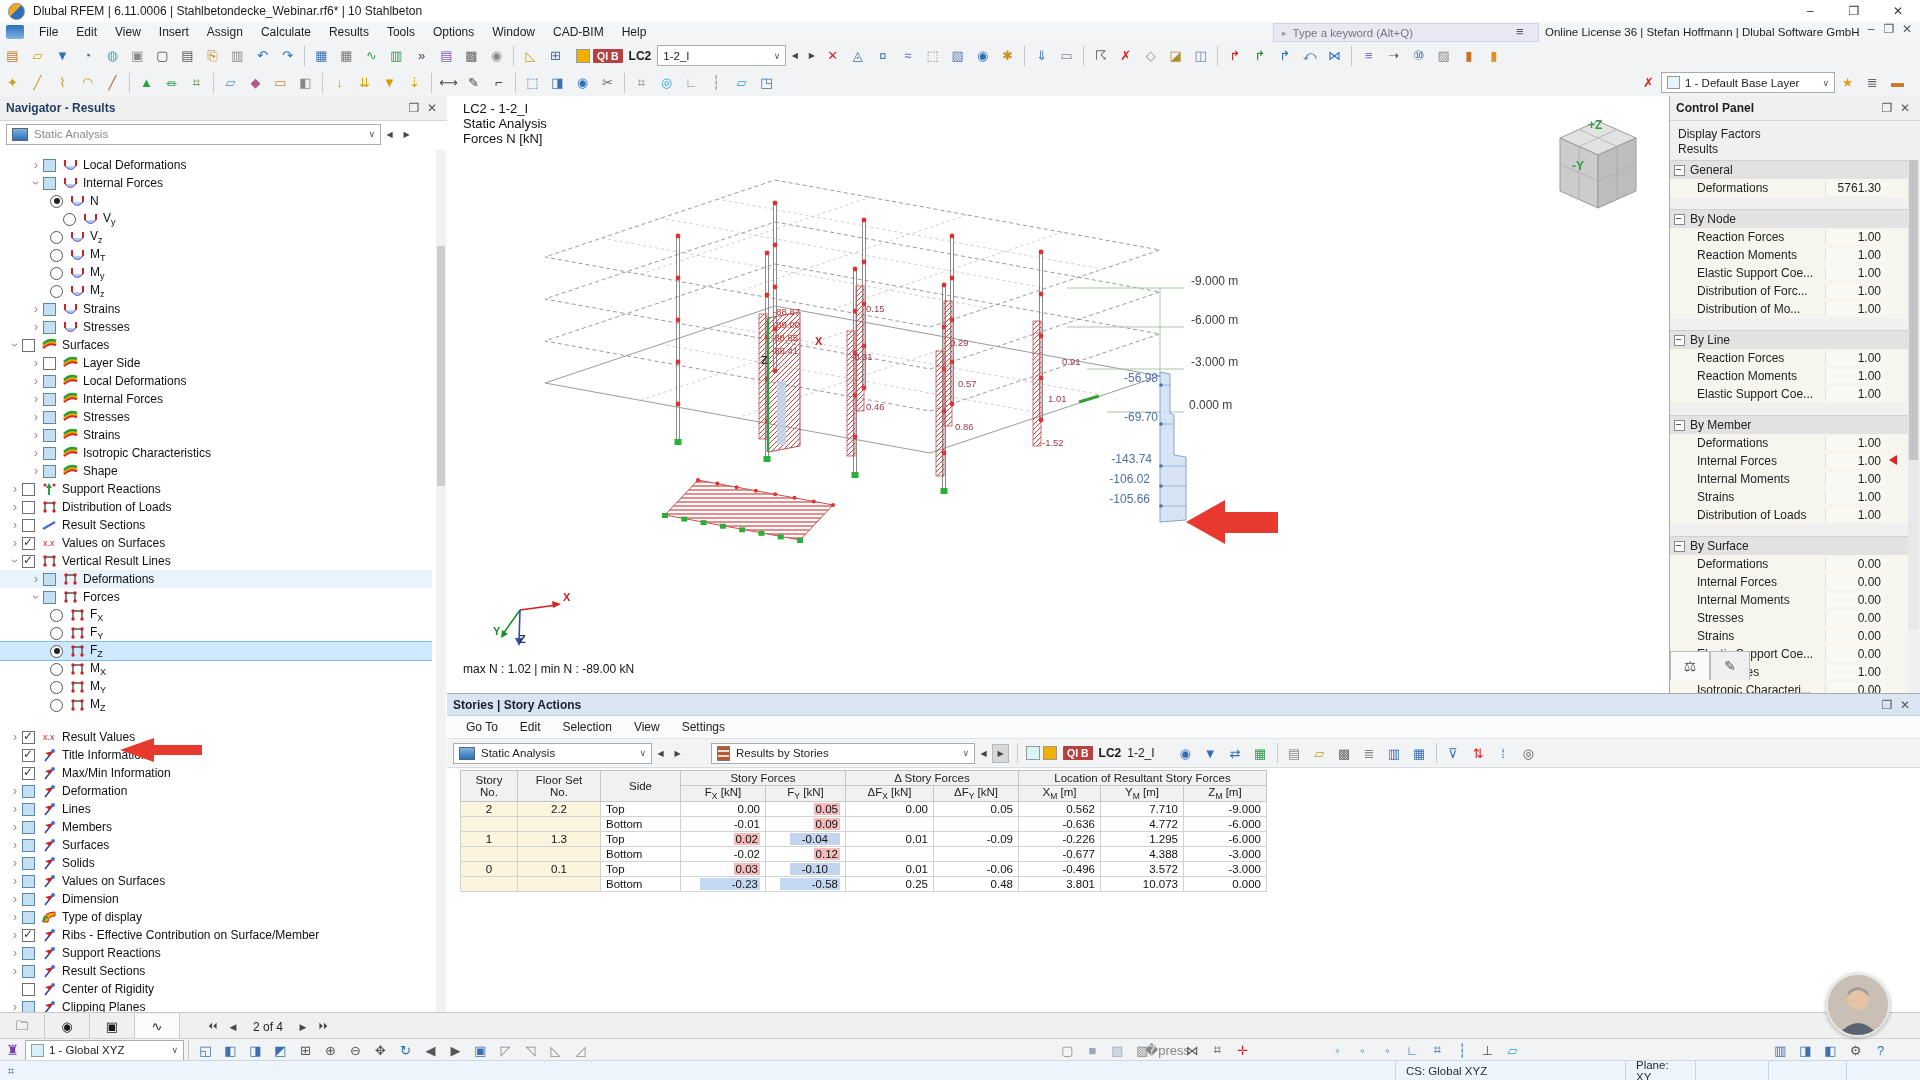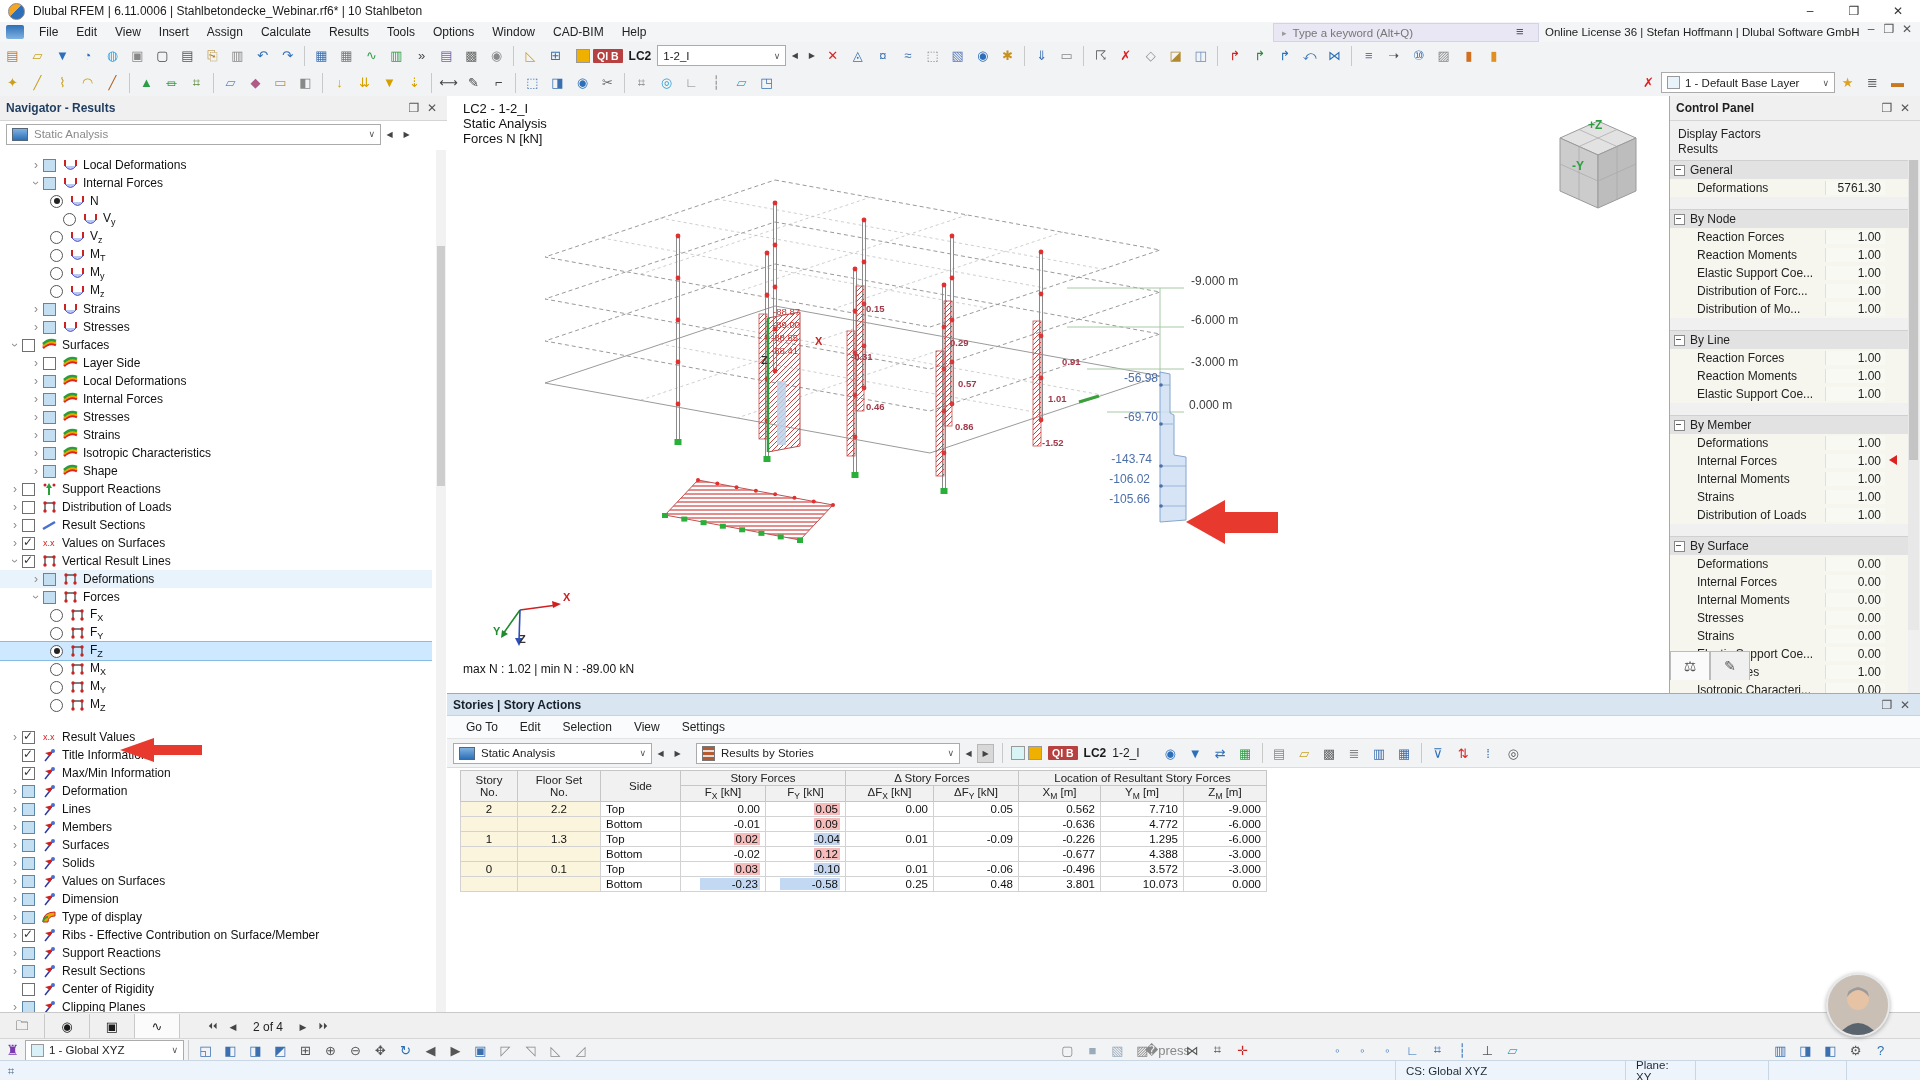--- a/index.html
+++ b/index.html
@@ -48,21 +48,21 @@
   #nav-scroll{position:absolute;right:1px;top:54px;width:10px;height:958px;background:#f2f2f2;}
   #nav-thumb{position:absolute;left:1px;top:96px;width:8px;height:240px;background:#cdcdcd;}
   #nav-arrow{position:absolute;left:118px;top:640px;width:86px;height:28px;}
   
   #viewport{left:447px;top:96px;width:1222px;height:597px;background:#fff;overflow:hidden;}
   .vlab{position:absolute;white-space:nowrap;}
   .vlab.info{font-size:13px;color:#111;}
   .vlab.elev{font-size:12px;color:#3c3c3c;}
   .vlab.blue{font-size:12px;color:#4d6fa8;transform:translateX(-100%);}
   .vlab.redv{font-size:9.5px;color:#c93030;transform:translateX(-100%);}
-  .vlab.mem{font-size:9.5px;color:#a03a4a;font-weight:bold;}
+  .vlab.mem{font-size:9.5px;color:#a03a4a;}
   .vlab.axr{font-size:11px;color:#d02020;font-weight:bold;}
   .vlab.axg{font-size:11px;color:#1d8c2c;font-weight:bold;}
   .vlab.axd{font-size:11px;color:#333;font-weight:bold;}
   .vlab.mm{font-size:12px;color:#111;}
   .vlab.cubel{font-size:12px;color:#2f9e3f;font-weight:bold;}
   
   #cpanel{left:1669px;top:96px;width:251px;height:597px;background:#f0f0f0;border-left:1px solid #a9a9a9;box-sizing:border-box;}
   #cp-sub{padding:6px 8px 2px 8px;color:#222;line-height:15px;}
   #cp-body{position:absolute;left:0;top:64px;width:238px;}
   .cpg-head{height:18px;background:#e2e2e2;border-top:1px solid #d0d0d0;display:flex;align-items:center;color:#222;}
@@ -89,21 +89,21 @@
   
   #st-table{position:absolute;left:13px;top:76px;border-collapse:collapse;table-layout:fixed;}
   #st-table th,#st-table td{border:1px solid #d2d2d2;font-weight:normal;font-size:11.5px;padding:0 5px;height:15px;white-space:nowrap;overflow:hidden;box-sizing:border-box;}
   #st-table thead th{background:#f1f1f1;text-align:center;color:#222;border-color:#c6c6c6;}
   #st-table td{text-align:right;color:#111;}
   #st-table td.cream{background:#fbf5dd;text-align:center;}
   #st-table td.sidec{text-align:left;background:#fff;}
   #st-table td.storyc{text-align:center;background:#fbf5dd;}
   #st-table sub{font-size:8.5px;}
   .hlred{background:#f6bcbc;padding:0 2px;}
-  .hlblue{background:#c3d4ef;padding:0 0;}
+  .hlblue{background:#c3d4ef;padding:0 12px;}
   .hlbluefull{background:#c3d8f2;display:inline-block;min-width:56px;text-align:right;padding:0 2px;}
   
   #tabsrow{left:0;top:1012px;width:1920px;height:26px;background:#f0f0f0;border-top:1px solid #c9c9c9;display:flex;align-items:flex-end;}
   .ntab{width:44px;height:25px;border-right:1px solid #c9c9c9;display:flex;align-items:center;justify-content:center;background:#f0f0f0;font-size:13px;}
   .ntab.act{background:#fbfbfb;}
   #pager{display:flex;align-items:center;margin-left:16px;height:25px;}
   #pager .pbtn{width:20px;text-align:center;color:#444;font-size:9px;}
   #pager .ptext{padding:0 10px;color:#222;}
   .sttab{height:23px;padding:0 12px;border:1px solid #c2c2c2;border-bottom:none;background:#ececec;display:flex;align-items:center;margin-right:2px;color:#222;}
   .sttab.act{background:#fff;height:25px;font-weight:normal;}
@@ -1170,21 +1170,21 @@
         <div class="mitem">Settings</div>
       </div>
     <div id="st-tools">
       <div class="combo" style="width:190px">
         <span style="width:14px;height:11px;background:linear-gradient(#7fb2e0,#2d6fb8);margin-right:6px;border:1px solid #567"></span>
         <span>Static Analysis</span>
         <span class="chev">∨</span>
       </div>
       <div class="navbtn">◀</div>
       <div class="navbtn">▶</div>
-      <div class="combo" style="width:255px;margin-left:10px">
+      <div class="combo" style="width:255px;margin-left:25px">
         <span style="width:11px;height:13px;background:repeating-linear-gradient(#b85a2d 0 3px,#e0e0e0 3px 5px);margin-right:6px;border:1px solid #777"></span>
         <span>Results by Stories</span>
         <span class="chev">∨</span>
       </div>
       <div class="navbtn">◀</div>
       <div class="navbtn" style="background:#d8d8d8;border:1px solid #b8b8b8">▶</div>
       <div class="tsep" style="margin:0 8px"></div>
       <div class="swatch" id="st-sw1" style="background: rgb(216, 244, 244);"></div>
       <div class="swatch" style="margin-left: 3px; background: rgb(240, 176, 0);" id="st-sw2"></div>
       <span class="badge" style="margin-left:6px">QI B</span>

